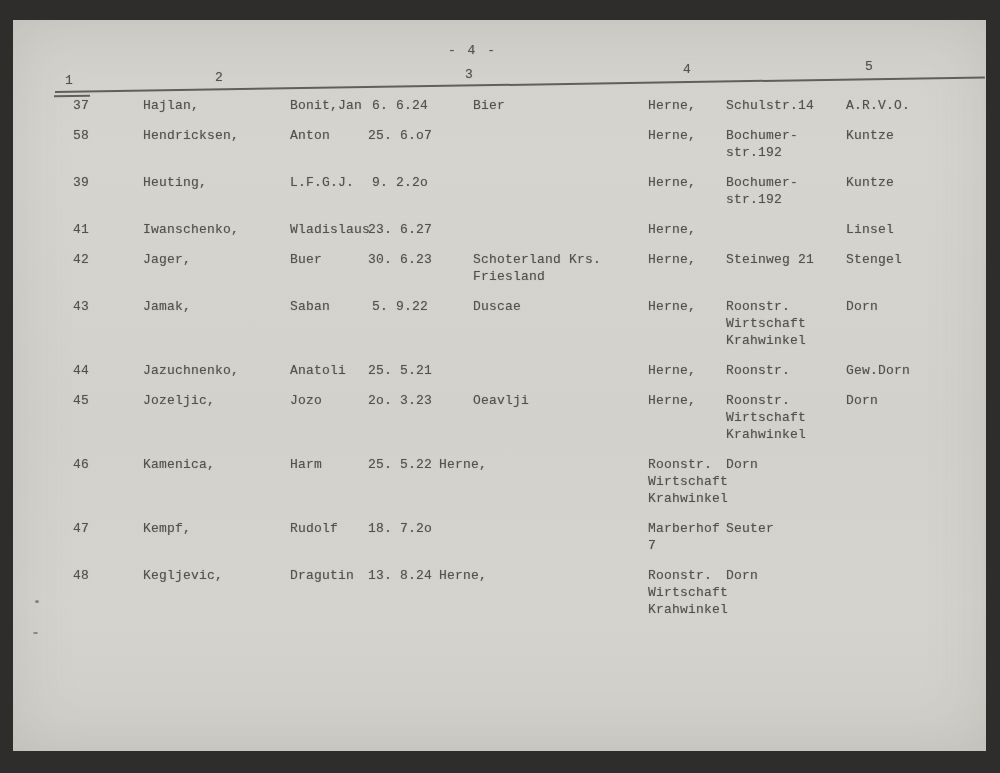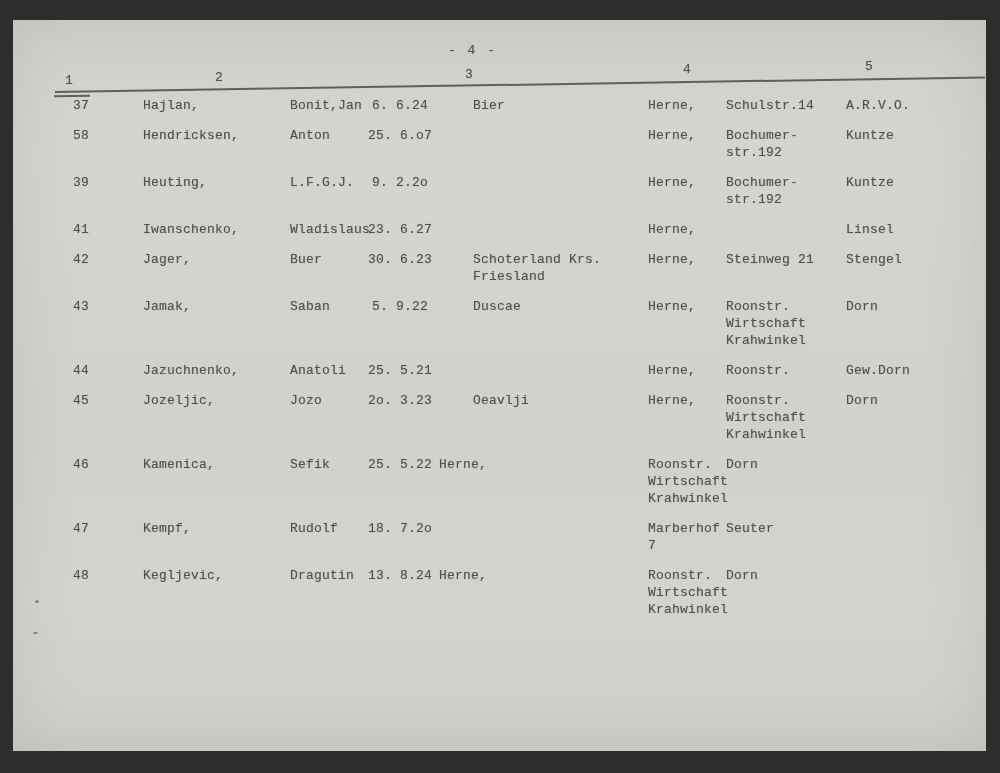--- a/index.html
+++ b/index.html
@@ -196,21 +196,21 @@
     <div class="cell typed cell-city">Herne,</div>
     <div class="cell typed cell-address">Roonstr.
 Wirtschaft
 Krahwinkel</div>
     <div class="cell typed cell-remark">Dorn</div>
   </div>
 
   <div class="record-row">
     <div class="cell typed cell-nr">46</div>
     <div class="cell typed cell-surname">Kamenica,</div>
-    <div class="cell typed cell-given">Sefik</div>
+    <div class="cell typed cell-given">Harm</div>
     <div class="cell typed cell-date">25. 5.22</div>
     <div class="cell typed cell-city">Herne,</div>
     <div class="cell typed cell-address">Roonstr.
 Wirtschaft
 Krahwinkel</div>
     <div class="cell typed cell-remark">Dorn</div>
   </div>
 
   <div class="record-row">
     <div class="cell typed cell-nr">47</div>

